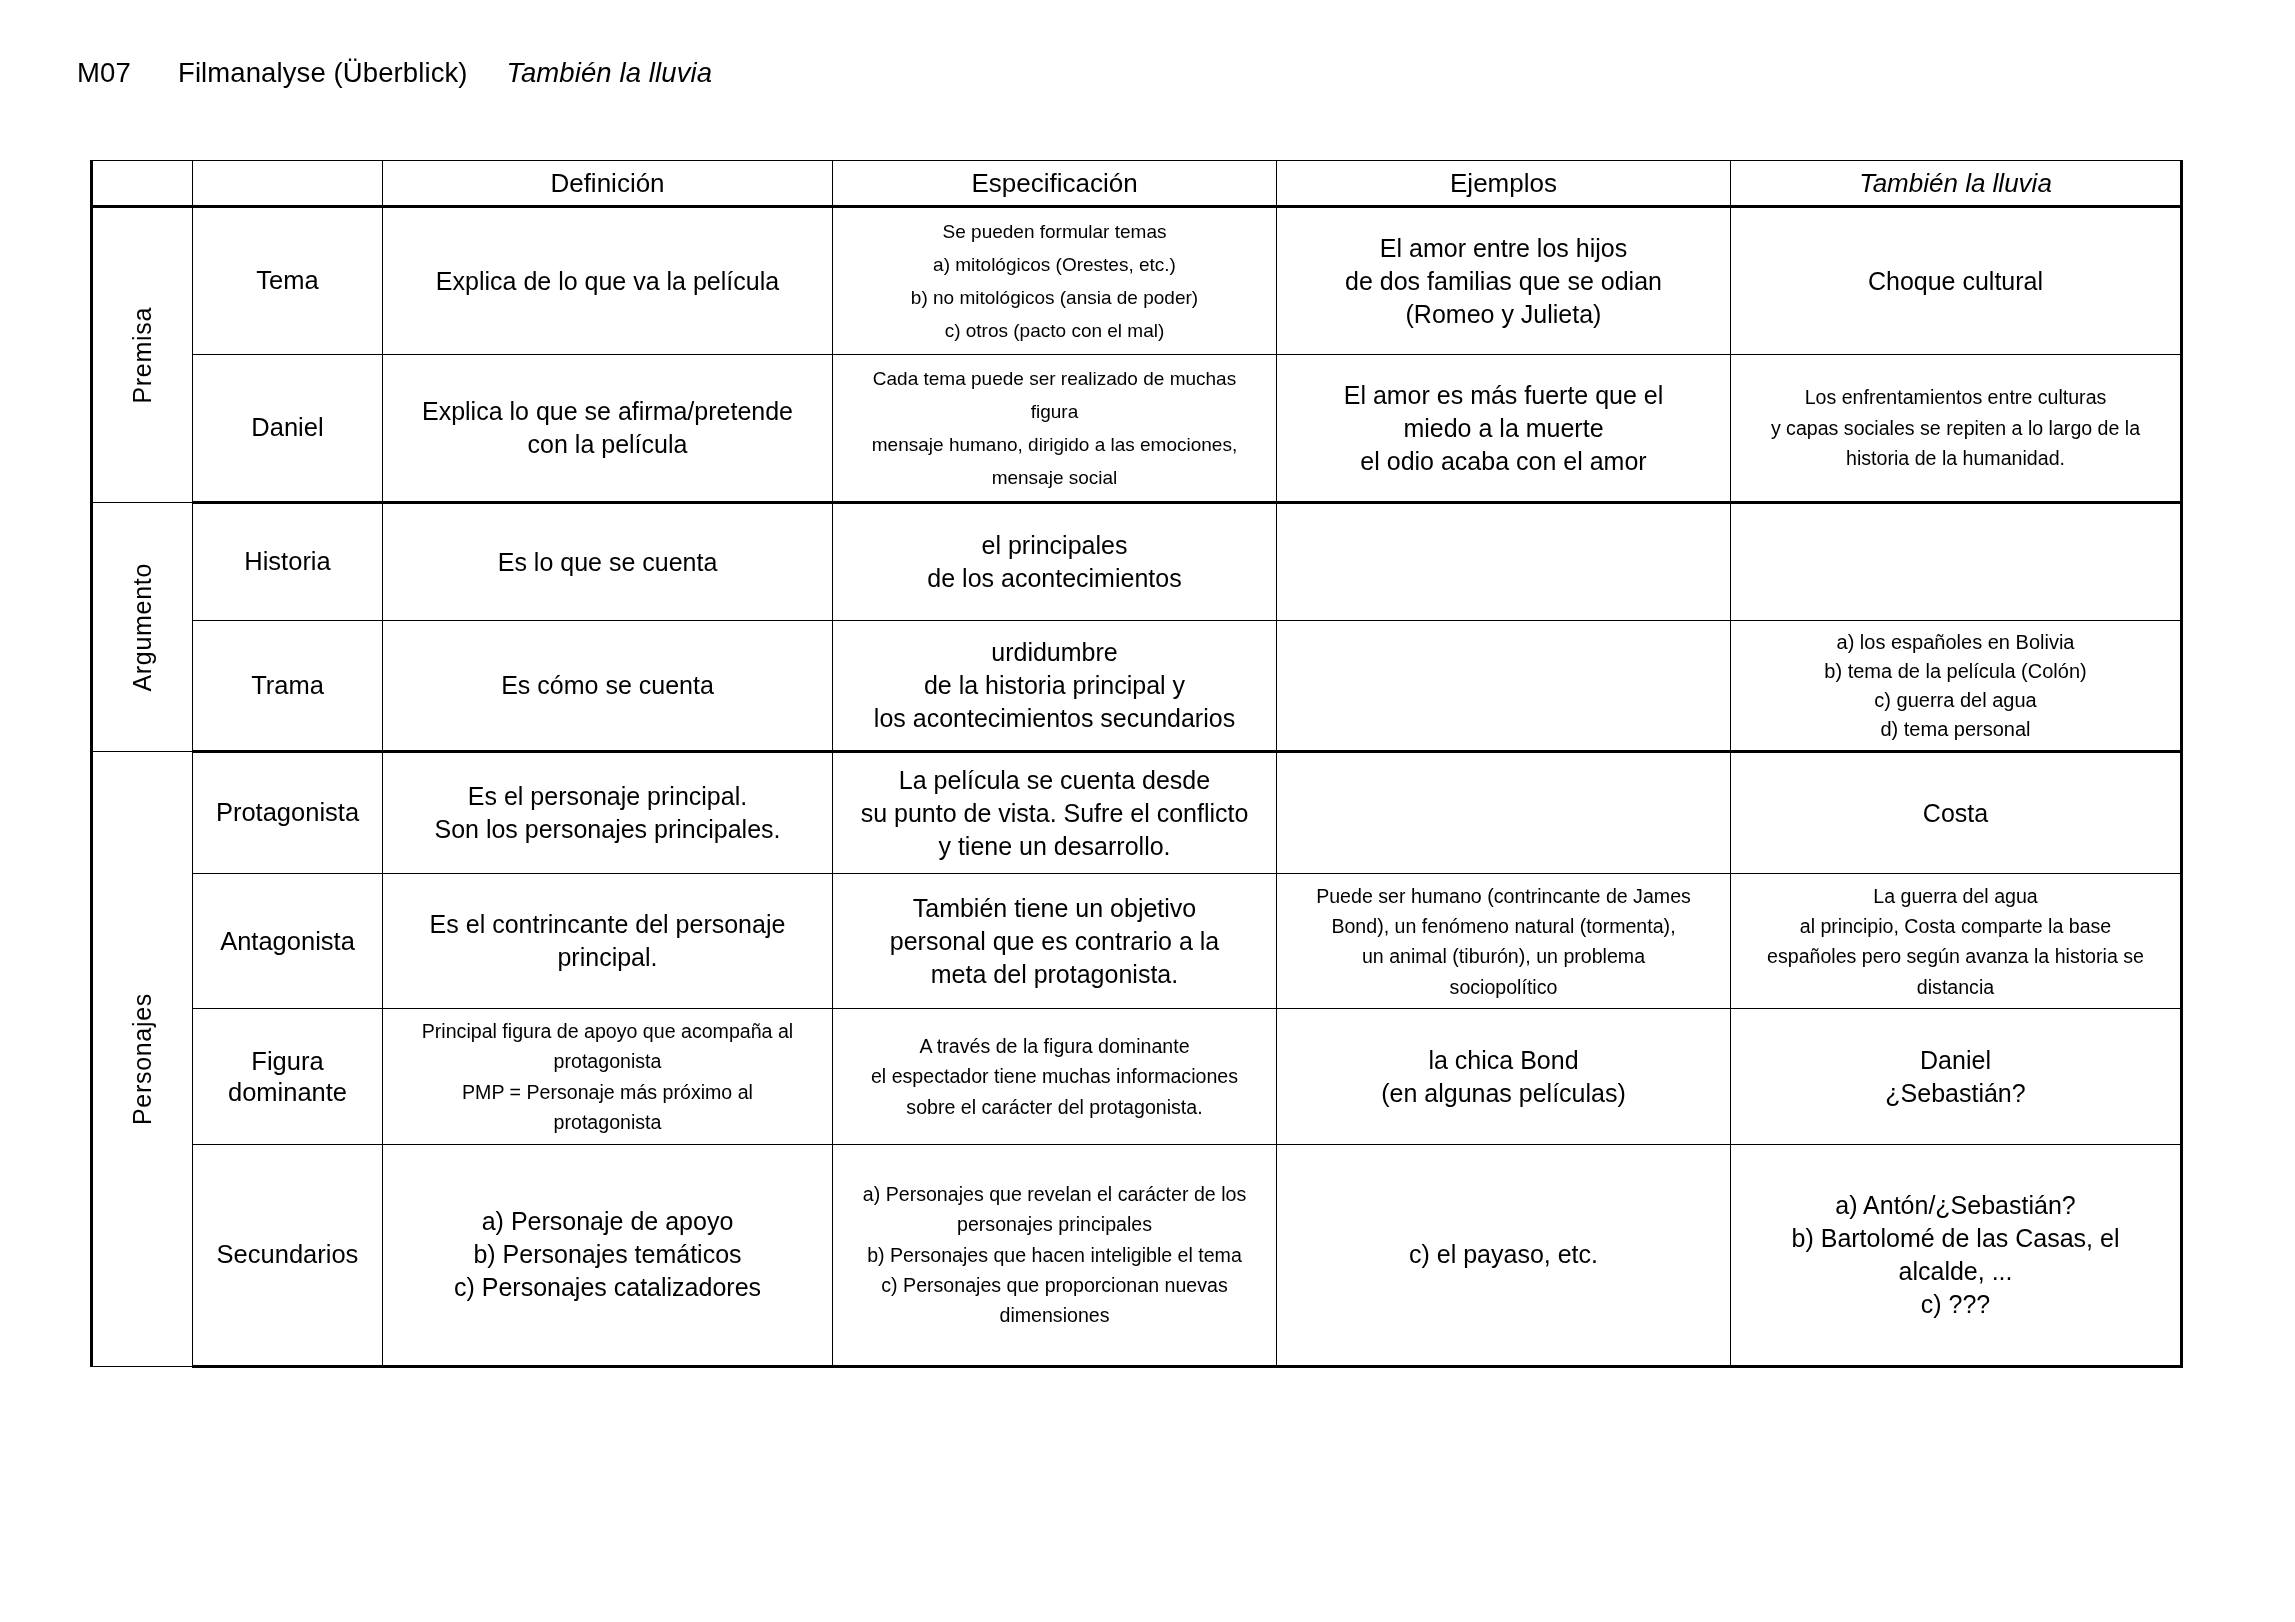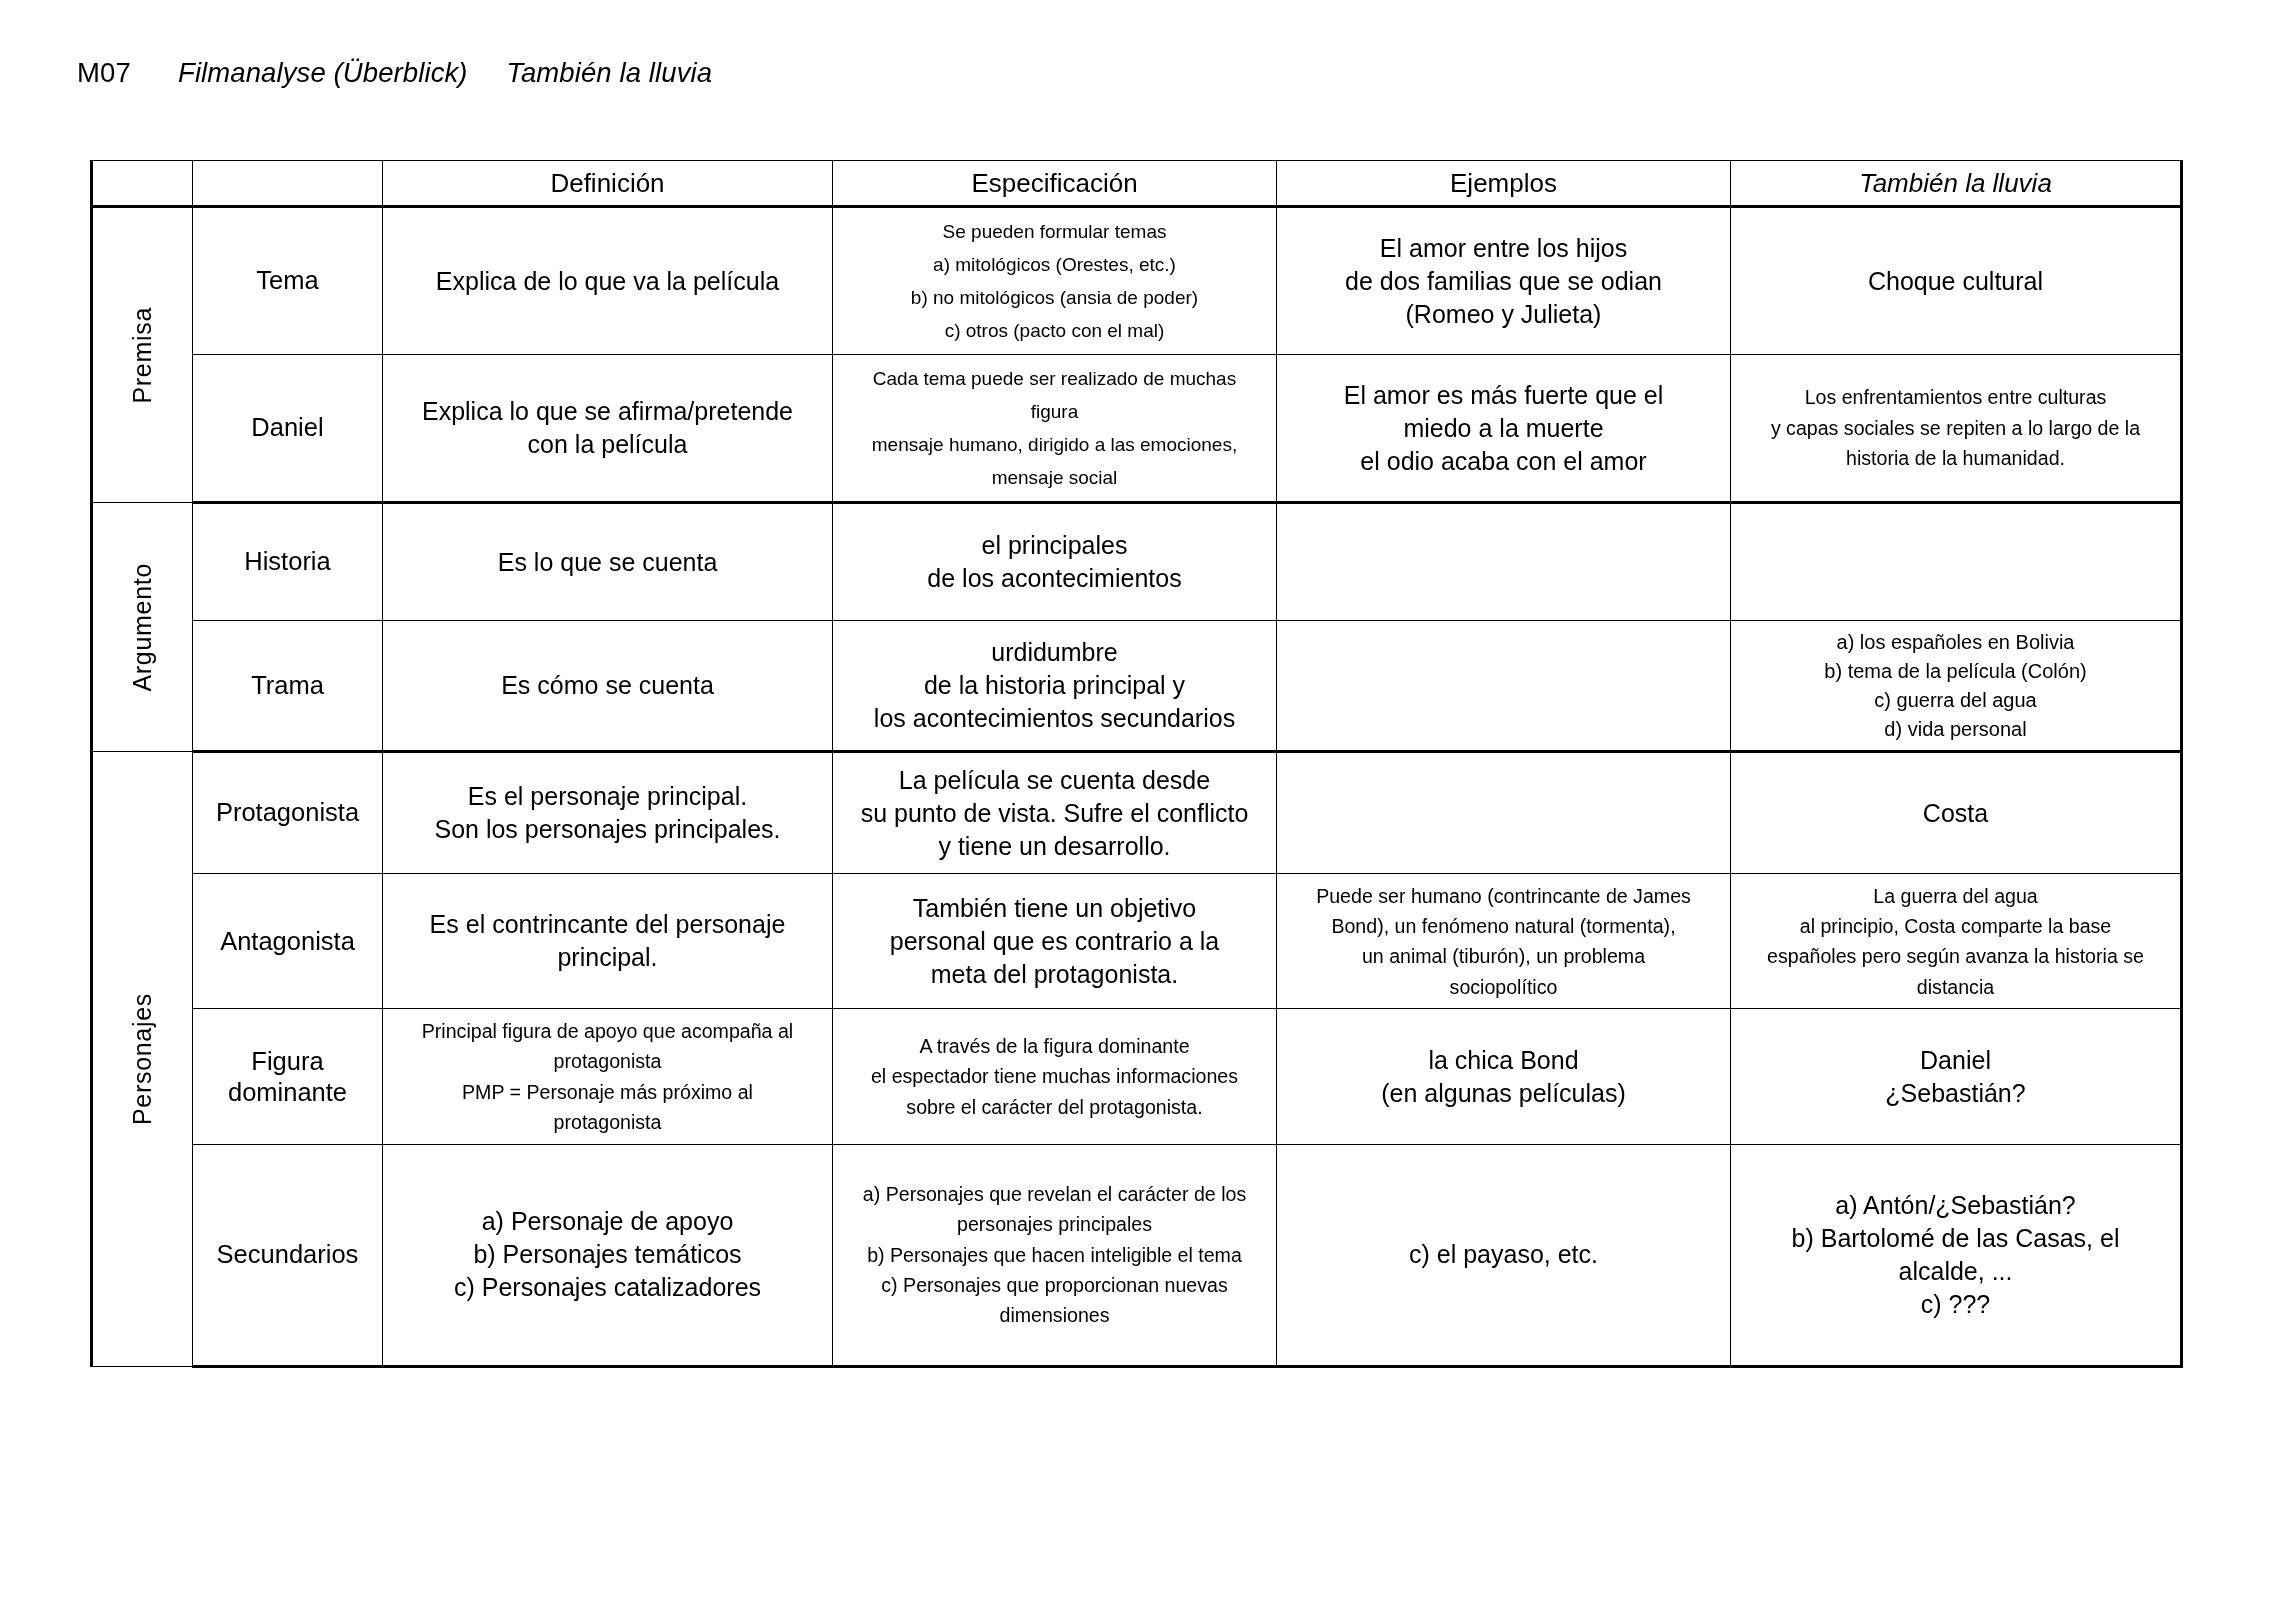--- a/index.html
+++ b/index.html
@@ -27,21 +27,21 @@
   .doc-header {
     position: absolute;
     left: 77px;
     top: 58px;
     font-size: 27.5px;
     line-height: 1.1;
     white-space: nowrap;
     letter-spacing: 0.1px;
   }
   .doc-header .code { display: inline-block; min-width: 101px; }
-  .doc-header .subject { display: inline-block; font-style: italic; }
+  .doc-header .subject { display: inline-block; }
   .doc-header .film {
     display: inline-block;
     font-style: italic;
     margin-left: 39px;
   }
 
   
   .table-wrap {
     position: absolute;
     left: 90px;
@@ -239,21 +239,21 @@
           <td class="cell thick-bottom">
             <span class="ln">urdidumbre</span>
             <span class="ln">de la historia principal y</span>
             <span class="ln">los acontecimientos secundarios</span>
           </td>
           <td class="cell thick-bottom"></td>
           <td class="cell xsmall thick-bottom outer-right">
             <span class="ln">a) los españoles en Bolivia</span>
             <span class="ln">b) tema de la película (Colón)</span>
             <span class="ln">c) guerra del agua</span>
-            <span class="ln">d) vida personal</span>
+            <span class="ln">d) tema personal</span>
           </td>
         </tr>
 
         <tr class="r-prota">
           <td class="group-label outer-left" rowspan="4">
             <span class="rot">Personajes</span>
           </td>
           <td class="row-name">Protagonista</td>
           <td class="cell">
             <span class="ln">Es el personaje principal.</span>

